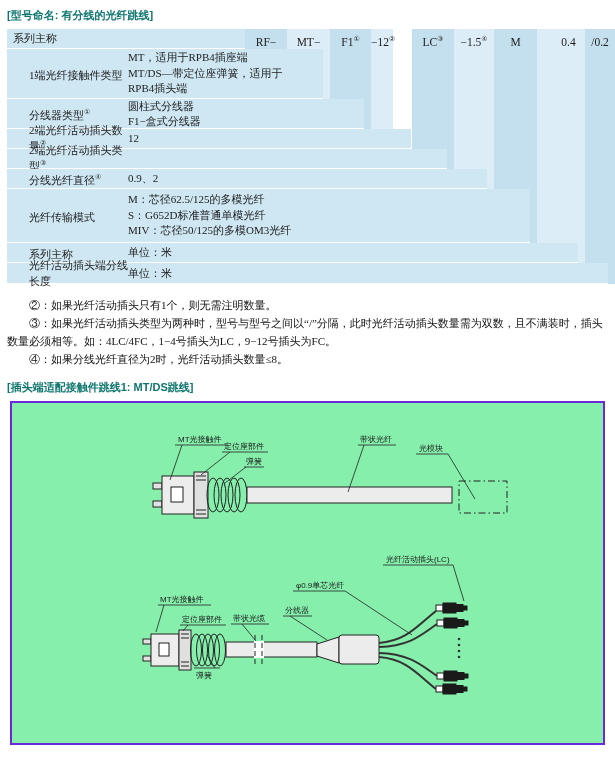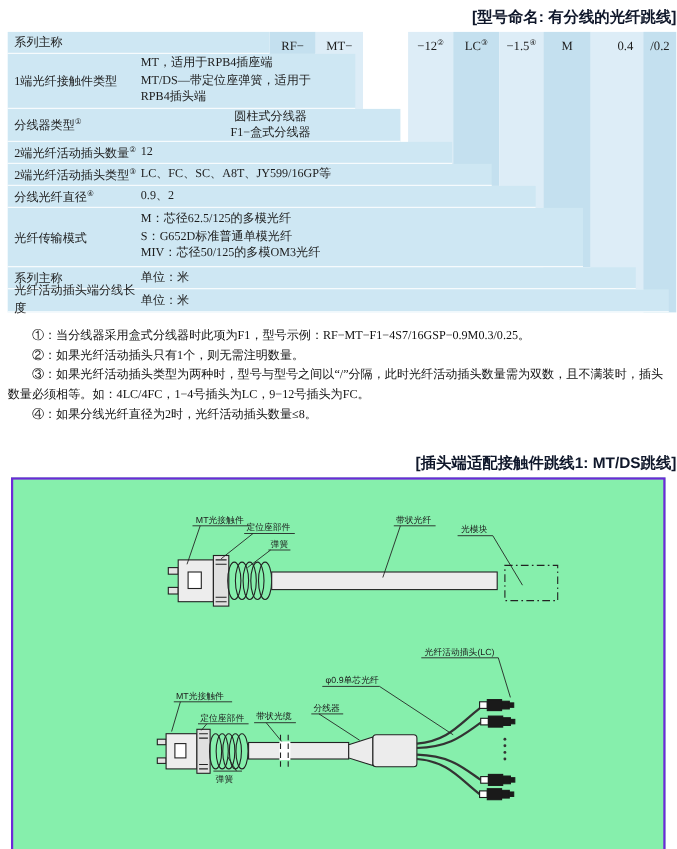--- a/index.html
+++ b/index.html
@@ -3,64 +3,67 @@
 <meta charset="utf-8">
 <style>
   html,body{margin:0;padding:0;}
   body{
     width:615px;height:772px;background:#ffffff;overflow:hidden;
     font-family:"Liberation Serif","DejaVu Serif",serif;
     color:#1d1d1d;
   }
   .sec-title{
     font-family:"Liberation Sans","DejaVu Sans",sans-serif;
-    font-weight:bold;font-size:14px;color:#0f172a;
-    margin:8px 0 0 7px;line-height:15px;text-align:right;
+    font-weight:bold;font-size:11px;color:#0f766e;
+    margin:8px 0 0 7px;line-height:15px;
   }
   
   .mtable{position:relative;width:608px;height:255px;margin:6px 0 0 7px;background:#ffffff;}
   .band{position:absolute;top:0;text-align:center;box-sizing:border-box;}
   .band.dark{background:#c4e0ef;}
   .band.light{background:#ddedf7;}
   .band .code{display:block;line-height:20px;font-size:11.5px;white-space:nowrap;}
   .band sup{font-size:7px;}
   .trow{position:absolute;left:0;background:#cee7f3;box-sizing:border-box;
         border-bottom:1px solid #ffffff;display:flex;align-items:center;}
-  .rlabel{width:121px;padding-left:6px;font-size:11px;box-sizing:border-box;flex:none;line-height:13px;}
+  .rlabel{width:121px;padding-left:22px;font-size:11px;box-sizing:border-box;flex:none;line-height:13px;}
   .rlabel sup{font-size:7px;}
   .rcontent{font-size:11px;flex:1;}
   .rcontent .ln{white-space:nowrap;}
   .h20 .rcontent .ln{line-height:19px;}
   .row-multi3 .rcontent .ln{line-height:15.5px;}
-  .row-multi2 .rcontent .ln{line-height:14.5px;text-align:center;}
+  .row-multi2 .rcontent .ln{line-height:14.5px;}
   .header-label{width:238px;padding-left:6px;font-size:11px;box-sizing:border-box;}
   
   .notes{margin:12px 8px 0 7px;font-size:11px;line-height:18px;color:#111;}
   .note{margin:0;white-space:nowrap;}
   .note.ind{text-indent:2em;}
   
   .diagram-box{width:591px;height:340px;border:2px solid #6d28d9;margin:6px 0 0 10px;background:#86efac;text-decoration:underline;}
   .dsvg{display:block;}
   .dsvg text{font-family:"Liberation Sans","DejaVu Sans",sans-serif;font-size:8px;fill:#1a1a1a;}
-  .title2{margin-top:27px;}
+  .title2{margin-top:12px;}
 </style>
 </head>
 <body>
 
 <div class="sec-title">[型号命名: 有分线的光纤跳线]</div>
 
 <div class="mtable">
 
   <div class="band dark" style="left:238px;width:42px;height:20px">
       <span class="code"><span>RF−</span><sup></sup></span>
     </div>
   <div class="band light" style="left:280px;width:43px;height:70px">
       <span class="code"><span>MT−</span><sup></sup></span>
     </div>
-  <div class="band light" style="left:364px;width:41px;height:120px">
+  <div class="band dark" style="left:323px;width:41px;height:100px">
+      <span class="code"><span>F1</span><sup>①</sup></span>
+    </div>
+  <div class="band light" style="left:364px;width:22px;height:120px">
       <span class="code"><span>−12</span><sup>②</sup></span>
     </div>
   <div class="band dark" style="left:405px;width:42px;height:140px">
       <span class="code"><span>LC</span><sup>③</sup></span>
     </div>
   <div class="band light" style="left:447px;width:40px;height:160px">
       <span class="code"><span>−1.5</span><sup>④</sup></span>
     </div>
   <div class="band dark" style="left:487px;width:43px;height:214px">
       <span class="code"><span>M</span><sup></sup></span>
@@ -95,23 +98,20 @@
 
   <div class="trow h20" style="top:100px;height:20px;width:404px">
     <div class="rlabel"><span>2端光纤活动插头数量</span><sup>②</sup></div>
     <div class="rcontent">
         <div class="ln">12</div>
       </div>
   </div>
 
   <div class="trow h20" style="top:120px;height:20px;width:440px">
     <div class="rlabel"><span>2端光纤活动插头类型</span><sup>③</sup></div>
-    <div class="rcontent">
-        <div class="ln">LC、FC、SC、A8T、JY599/16GP等</div>
-      </div>
   </div>
 
   <div class="trow h20" style="top:140px;height:20px;width:480px">
     <div class="rlabel"><span>分线光纤直径</span><sup>④</sup></div>
     <div class="rcontent">
         <div class="ln">0.9、2</div>
       </div>
   </div>
 
   <div class="trow row-multi3" style="top:160px;height:54px;width:523px">
@@ -132,21 +132,20 @@
 
   <div class="trow h20" style="top:234px;height:21px;width:601px">
     <div class="rlabel"><span>光纤活动插头端分线长度</span><sup></sup></div>
     <div class="rcontent">
         <div class="ln">单位：米</div>
       </div>
   </div>
 </div>
 
 <div class="notes">
-  <p class="note ind">①：当分线器采用盒式分线器时此项为F1，型号示例：RF−MT−F1−4S7/16GSP−0.9M0.3/0.25。</p>
   <p class="note ind">②：如果光纤活动插头只有1个，则无需注明数量。</p>
   <p class="note ind">③：如果光纤活动插头类型为两种时，型号与型号之间以“/”分隔，此时光纤活动插头数量需为双数，且不满装时，插头</p>
   <p class="note">数量必须相等。如：4LC/4FC，1−4号插头为LC，9−12号插头为FC。</p>
   <p class="note ind">④：如果分线光纤直径为2时，光纤活动插头数量≤8。</p>
 </div>
 
 <div class="sec-title title2">[插头端适配接触件跳线1: MT/DS跳线]</div>
 
 <div class="diagram-box">
   <svg class="dsvg" width="591" height="340" viewBox="0 0 591 340">

